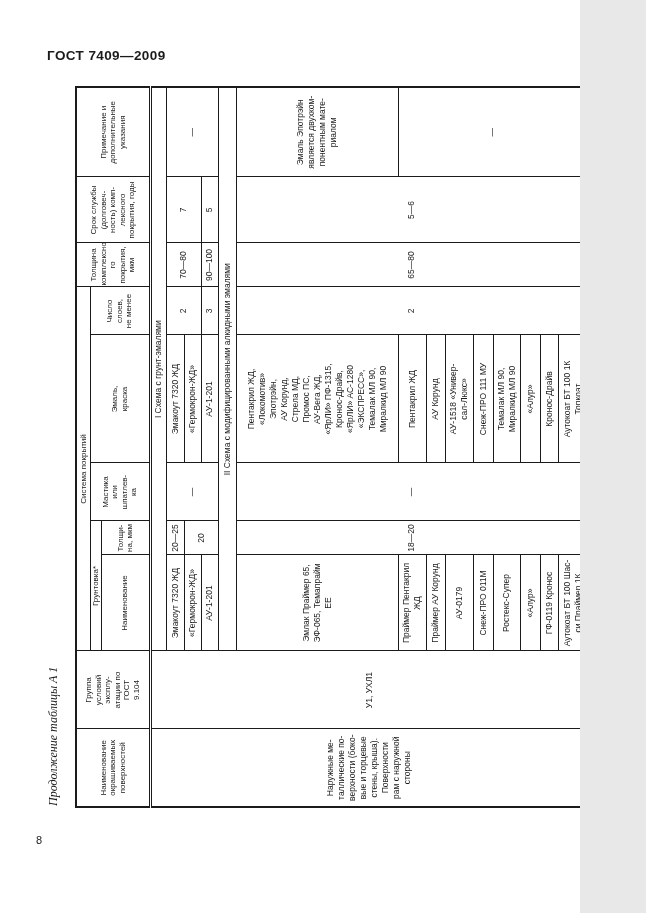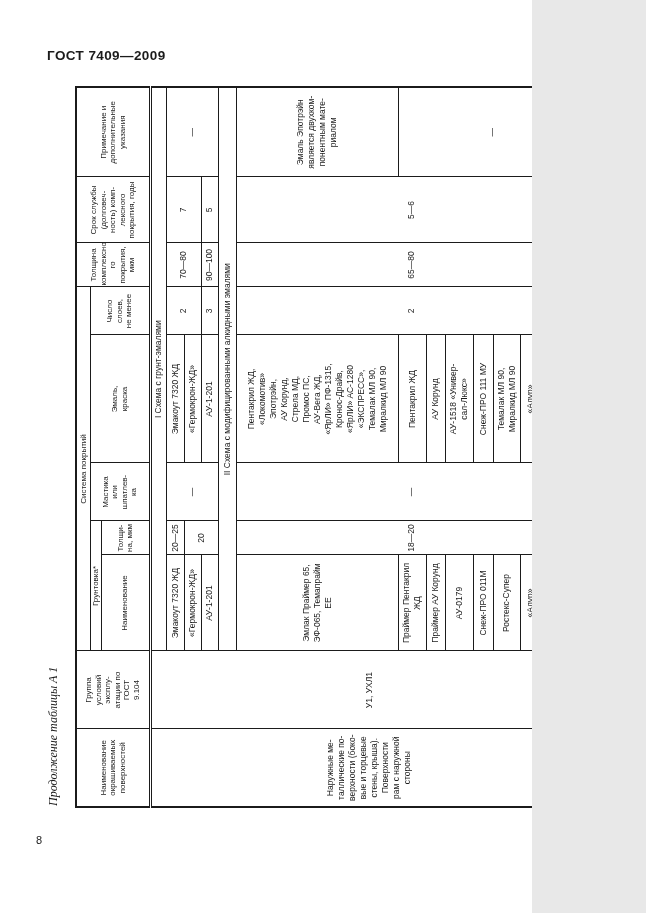--- a/index.html
+++ b/index.html
@@ -1,16 +1,16 @@
 <!DOCTYPE html>
 <html><head>
 <meta charset="utf-8">
 <style>
   html,body{margin:0;padding:0;background:#e8e8e8;}
-  .page{position:relative;width:532px;height:913px;background:#ffffff;overflow:hidden;
+  .page{position:relative;width:580px;height:913px;background:#ffffff;overflow:hidden;
         font-family:"Liberation Sans",sans-serif;color:#1b1b1b;}
   .gost-header{position:absolute;left:47px;top:48px;font-size:13.5px;font-weight:bold;letter-spacing:.4px;}
   .page-number{position:absolute;left:36px;top:834px;font-size:11px;}
   
   .rot-wrap{position:absolute;left:46px;top:88px;width:720px;height:546px;
             transform-origin:0 0;transform:rotate(-90deg) translateX(-720px);}
   .tbl-caption{font-family:"Liberation Serif",serif;font-style:italic;font-size:12px;
                margin:0 0 14px 2px;height:15px;}
   table.gt{border-collapse:collapse;table-layout:fixed;width:720px;border:2px solid #1b1b1b;}
   .gt th,.gt td{border:1px solid #1b1b1b;white-space:pre-line;overflow:hidden;

